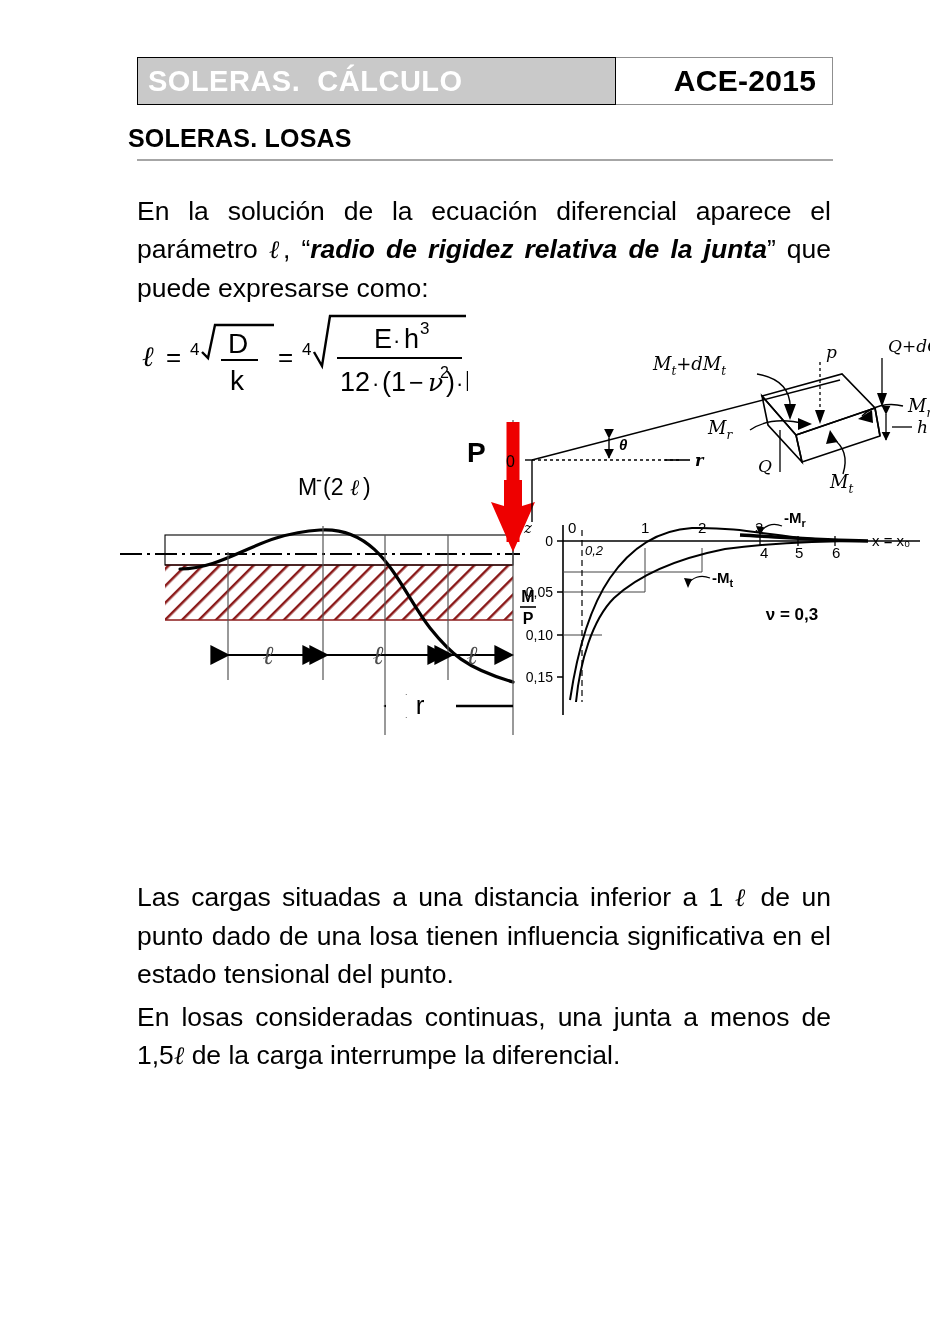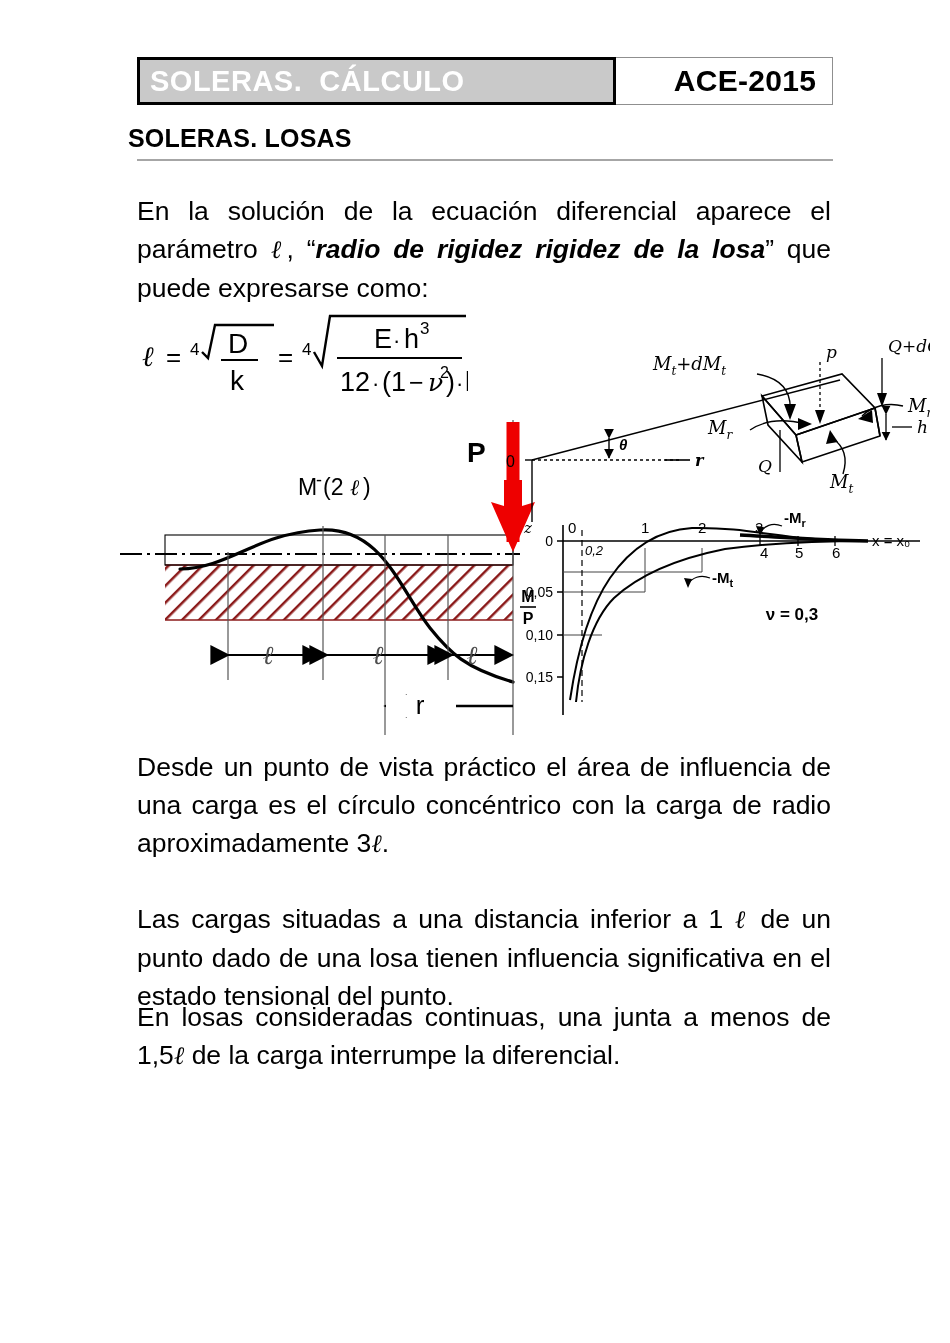--- a/index.html
+++ b/index.html
@@ -29,21 +29,21 @@
     left: 137px;
     top: 57px;
     width: 696px;
     height: 48px;
     display: flex;
     align-items: stretch;
   }
   .header-left {
     width: 479px;
     background: #c9c9c9;
-    border: 3px solid #000000;
+    border: 1px solid #000000;
     box-sizing: border-box;
     display: flex;
     align-items: center;
     padding-left: 10px;
   }
   .header-left span {
     font-size: 29px;
     font-weight: bold;
     color: #ffffff;
     letter-spacing: 0.5px;
@@ -99,21 +99,21 @@
     font-style: italic;
   }
   .ell {
     font-family: "DejaVu Serif", serif;
     font-style: italic;
     font-size: 25px;
   }
 
   #para-1 { top: 192px; }
   #para-2 { top: 748px; }
-  #para-3 { top: 900px; }
+  #para-3 { top: 878px; }
   #para-4 { top: 998px; }
 
   
   .formula {
     position: absolute;
     left: 138px;
     top: 308px;
     width: 330px;
     height: 105px;
     color: #000;
@@ -154,21 +154,21 @@
     </div>
     <div class="header-right">
       <span>ACE-2015</span>
     </div>
   </div>
 
   <div class="section-title">SOLERAS. LOSAS</div>
   <div class="title-rule"></div>
 
   <div class="para" id="para-1">
-    <span>En la solución de la ecuación diferencial aparece el parámetro </span><span class="ell">ℓ</span><span>, “</span><span class="bi">radio de rigidez rigidez de la losa</span><span>” que puede expresarse como:</span>
+    <span>En la solución de la ecuación diferencial aparece el parámetro </span><span class="ell">ℓ</span><span>, “</span><span class="bi">radio de rigidez relativa de la junta</span><span>” que puede expresarse como:</span>
   </div>
 
   <div class="formula">
     <svg width="330" height="105" viewBox="0 0 330 105">
 
       <text x="4" y="58" font-family="DejaVu Serif, serif" font-style="italic" font-size="28">ℓ</text>
       <text x="28" y="58" font-family="Liberation Sans, sans-serif" font-size="26">=</text>
 
       <text x="52" y="47" font-family="Liberation Sans, sans-serif" font-size="17">4</text>
       <path d="M64 44 L70 50 L77 17 L136 17" fill="none" stroke="#000" stroke-width="2.4"></path>
@@ -401,23 +401,20 @@
         </g>
 
         <text x="672" y="330" font-family="Liberation Sans, sans-serif" font-size="17" font-weight="bold" text-anchor="middle">ν = 0,3</text>
 
         <text x="465" y="265" font-family="Liberation Sans, sans-serif" font-size="13" font-style="italic">0,2</text>
       </g>
 
     </svg>
   </div>
 
-  <div class="para" id="para-2">
-    <span>Desde un punto de vista práctico el área de influencia de una carga es el círculo concéntrico con la carga de radio  aproximadamente 3</span><span class="ell">ℓ</span><span>.</span>
-  </div>
 
   <div class="para" id="para-3">
     <span>Las cargas situadas a una distancia inferior a 1 </span><span class="ell">ℓ</span><span> de un punto dado de una losa tienen influencia significativa en el estado tensional del punto.</span>
   </div>
 
   <div class="para" id="para-4">
     <span>En losas consideradas continuas, una junta  a menos de 1,5</span><span class="ell">ℓ</span><span> de la carga interrumpe la diferencial.</span>
   </div>
 
   <div class="footer">

